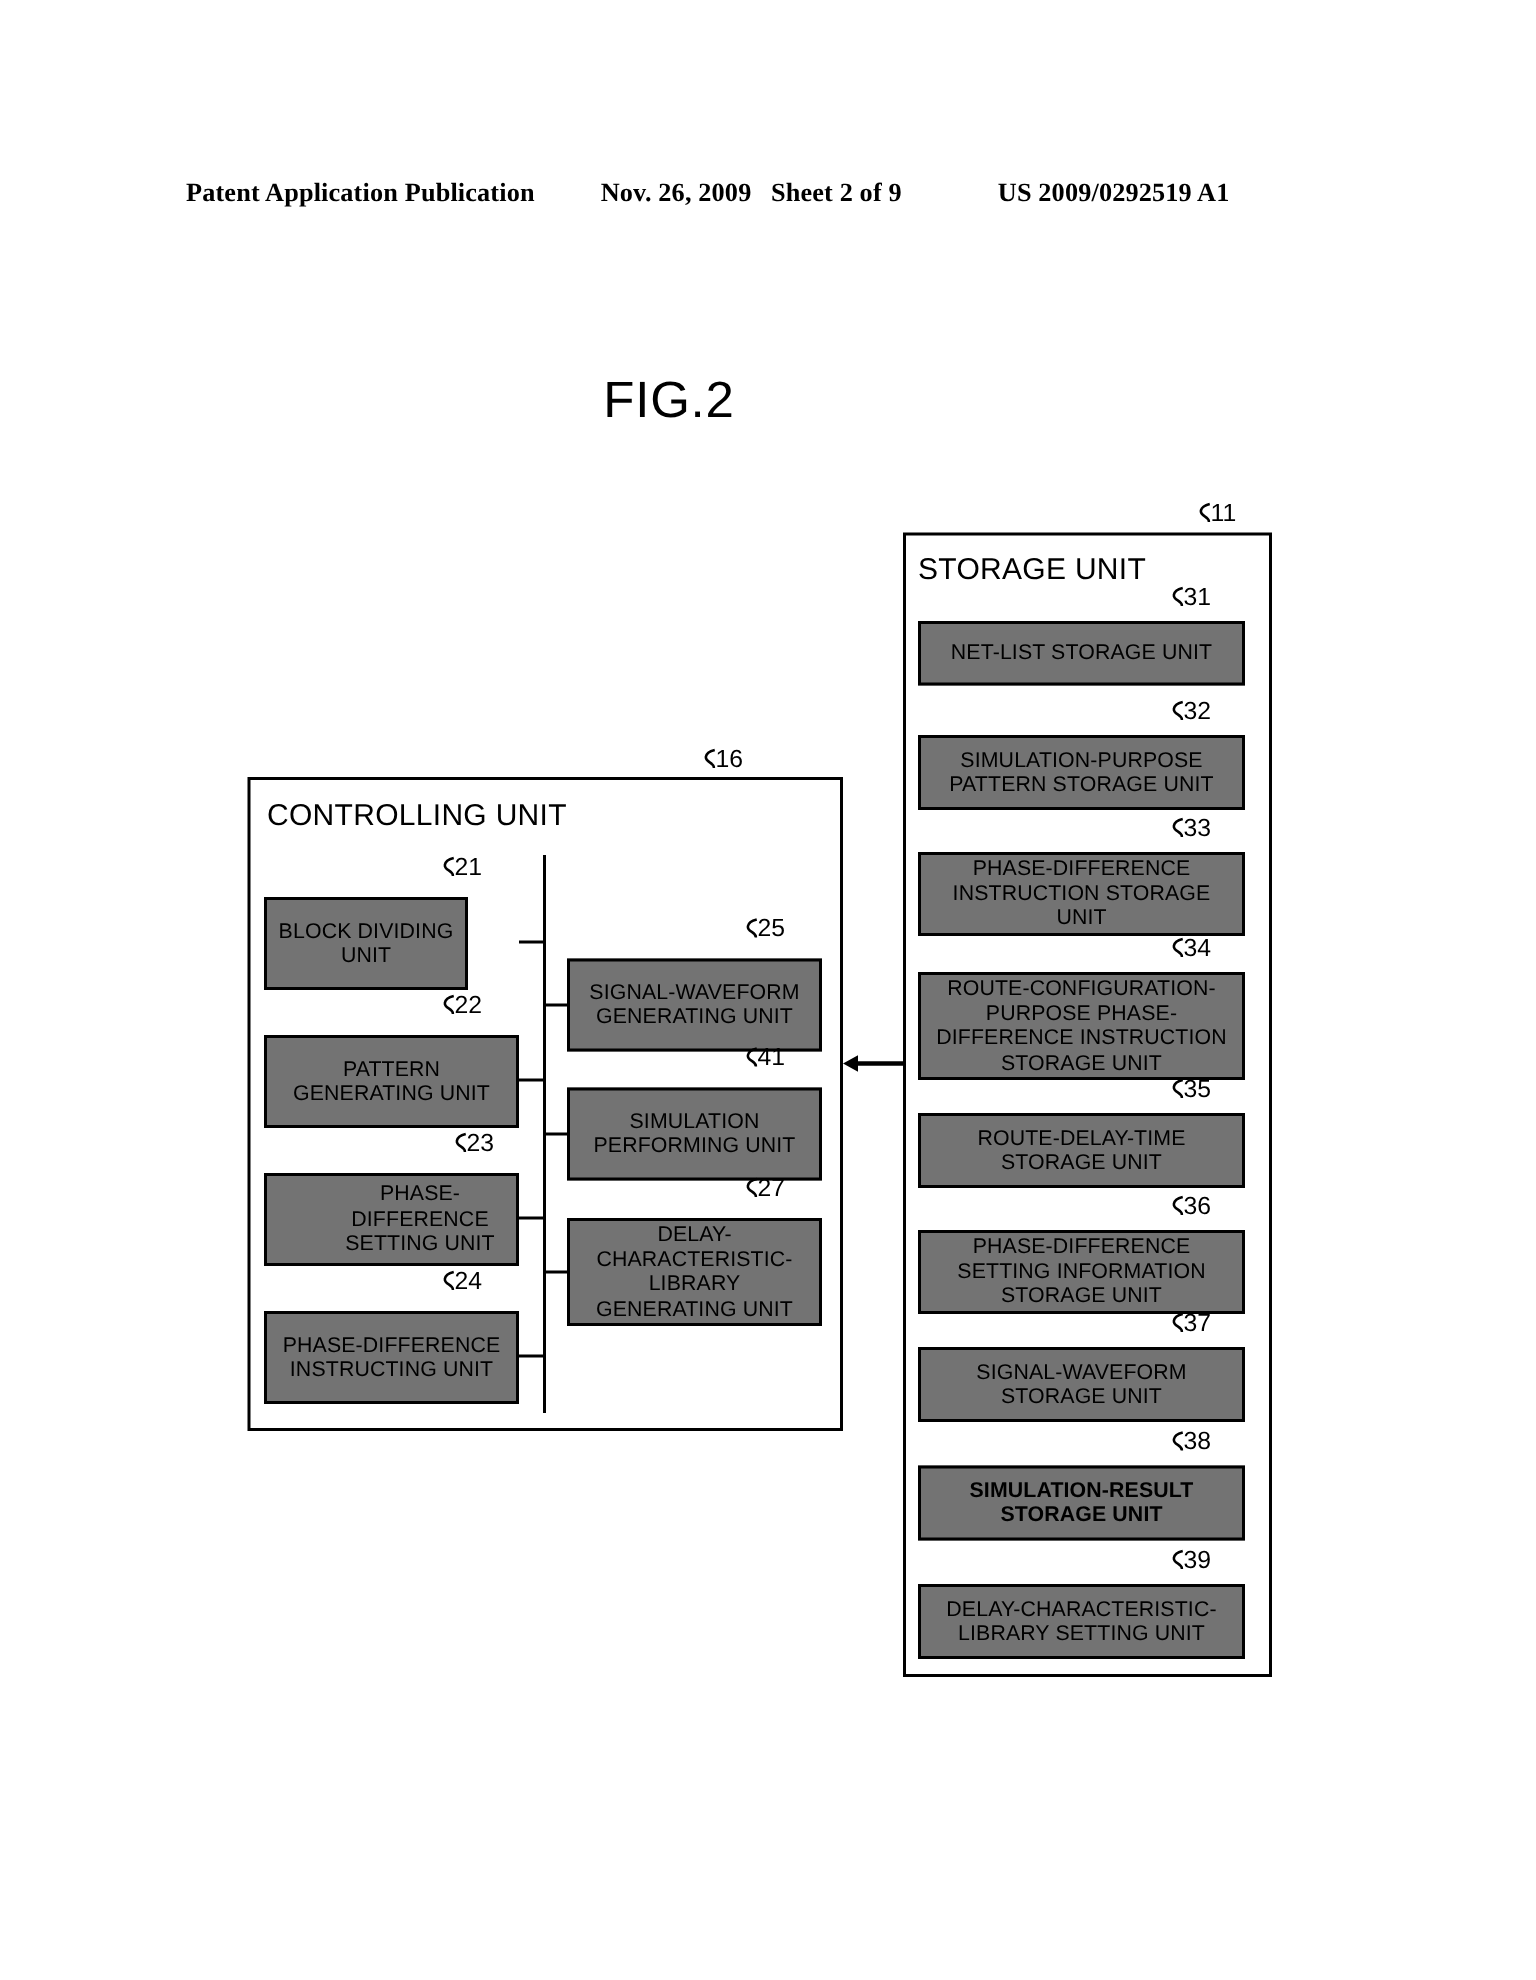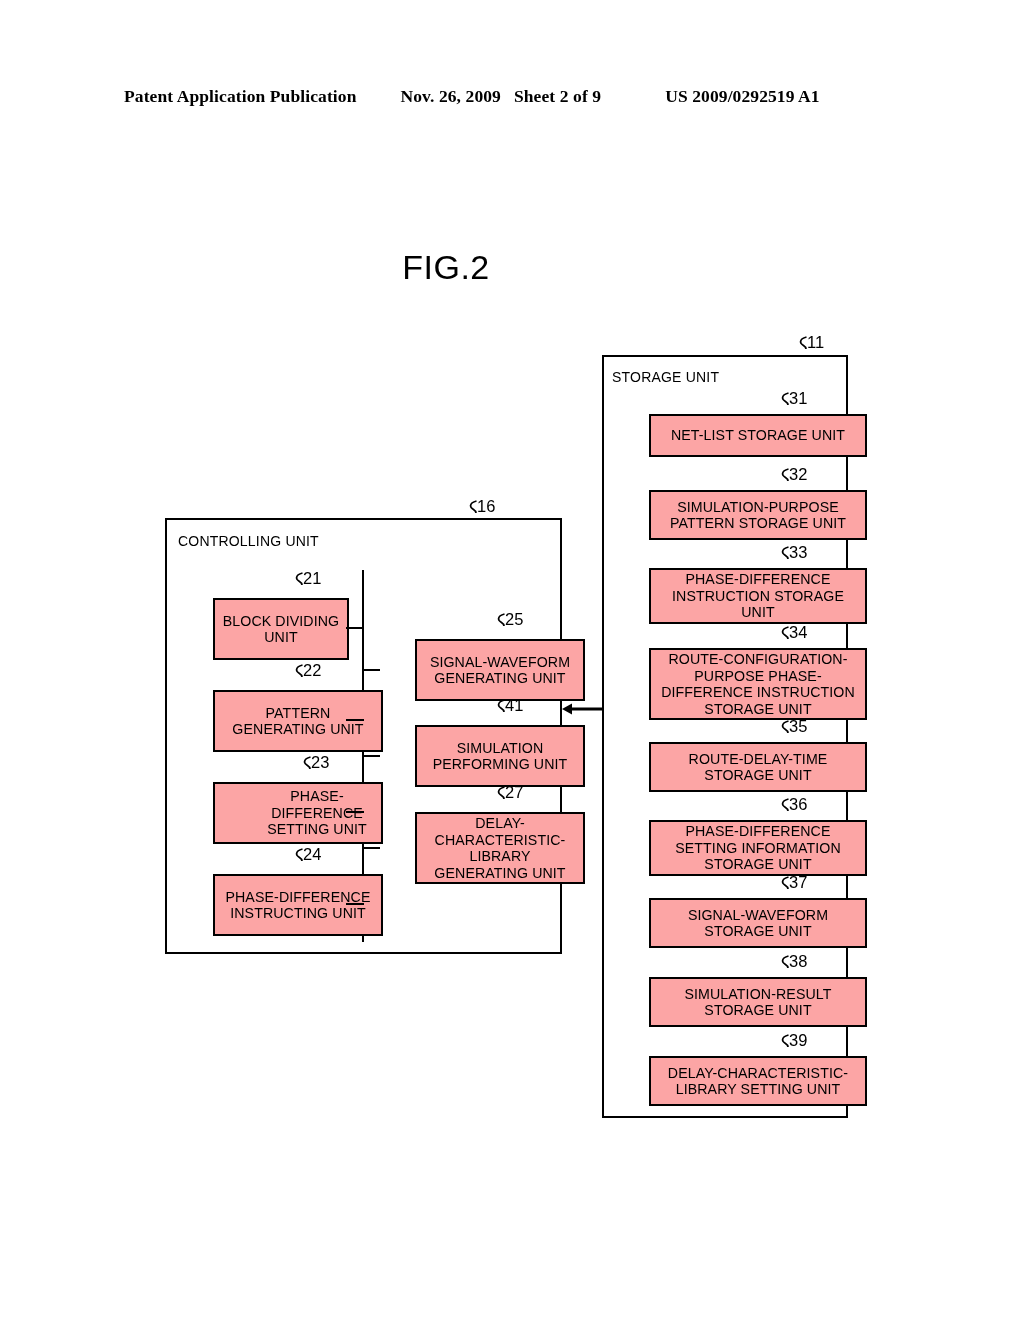--- a/index.html
+++ b/index.html
@@ -25,21 +25,21 @@
     height: 26px;
     display: flex;
     align-items: baseline;
     font-family: "Liberation Serif", serif;
     font-weight: bold;
     font-size: 17.5px;
     letter-spacing: 0.1px;
     white-space: nowrap;
   }
   .hdr-pub   { flex: 0 0 auto; }
-  .hdr-date  { flex: 0 0 auto; margin-left: 44px; }
+  .hdr-date  { flex: 0 0 auto; margin-left: 44px; margin-top: 32px; }
   .hdr-sheet { flex: 0 0 auto; margin-left: 13px; }
   .hdr-num   { flex: 0 0 auto; margin-left: 64px; }
 
   
   .fig-title {
     position: absolute;
     left: 0;
     top: 248px;
     width: 892px;
     text-align: center;
@@ -51,39 +51,38 @@
   
   .box {
     position: absolute;
     border: 2.4px solid #000;
     background: #fff;
     box-sizing: border-box;
   }
   .box-inner {
     position: absolute;
     border: 2.2px solid #000;
-    background: #fca5a5;
+    background: #737373;
     box-sizing: border-box;
     display: flex;
     align-items: center;
     justify-content: center;
     text-align: center;
-    margin-left: 37px;
   }
   .box-inner .lbl {
     font-size: 14.2px;
     line-height: 16.5px;
     letter-spacing: 0.1px;
     padding: 0 4px;
   }
 
   
   .container-title {
     position: absolute;
-    font-size: 14px;
+    font-size: 20px;
     letter-spacing: 0.2px;
     white-space: nowrap;
   }
 
   
   .ref {
     position: absolute;
     font-size: 16.5px;
     font-family: "Liberation Sans", sans-serif;
     white-space: nowrap;
@@ -277,21 +276,21 @@
 
 <div class="box-inner" style="left:612px; top:898px; width:218px; height:50px;">
   <span class="lbl">SIGNAL-WAVEFORM STORAGE UNIT</span>
 </div>
 <div class="ref" style="left:780px; top:874px;">
   <span class="hook"><svg width="9" height="15" viewBox="0 0 9 15">
         <path d="M8 14 C8 10, 2 10.5, 2.6 6.5 C3 3.6, 6.5 2.5, 8.5 2" fill="none" stroke="#000" stroke-width="1.7"></path>
       </svg></span><span>37</span>
 </div>
 
-<div class="box-inner" style="left:612px; top:977px; width:218px; height:50px;">
+<div class="box-inner" style="left:612px; top:977px; width:218px; height:50px;font-weight:bold;">
   <span class="lbl">SIMULATION-RESULT STORAGE UNIT</span>
 </div>
 <div class="ref" style="left:780px; top:953px;text-align:right;">
   <span class="hook"><svg width="9" height="15" viewBox="0 0 9 15">
         <path d="M8 14 C8 10, 2 10.5, 2.6 6.5 C3 3.6, 6.5 2.5, 8.5 2" fill="none" stroke="#000" stroke-width="1.7"></path>
       </svg></span><span>38</span>
 </div>
 
 <div class="box-inner" style="left:612px; top:1056px; width:218px; height:50px;">
   <span class="lbl">DELAY-CHARACTERISTIC-LIBRARY SETTING UNIT</span>

